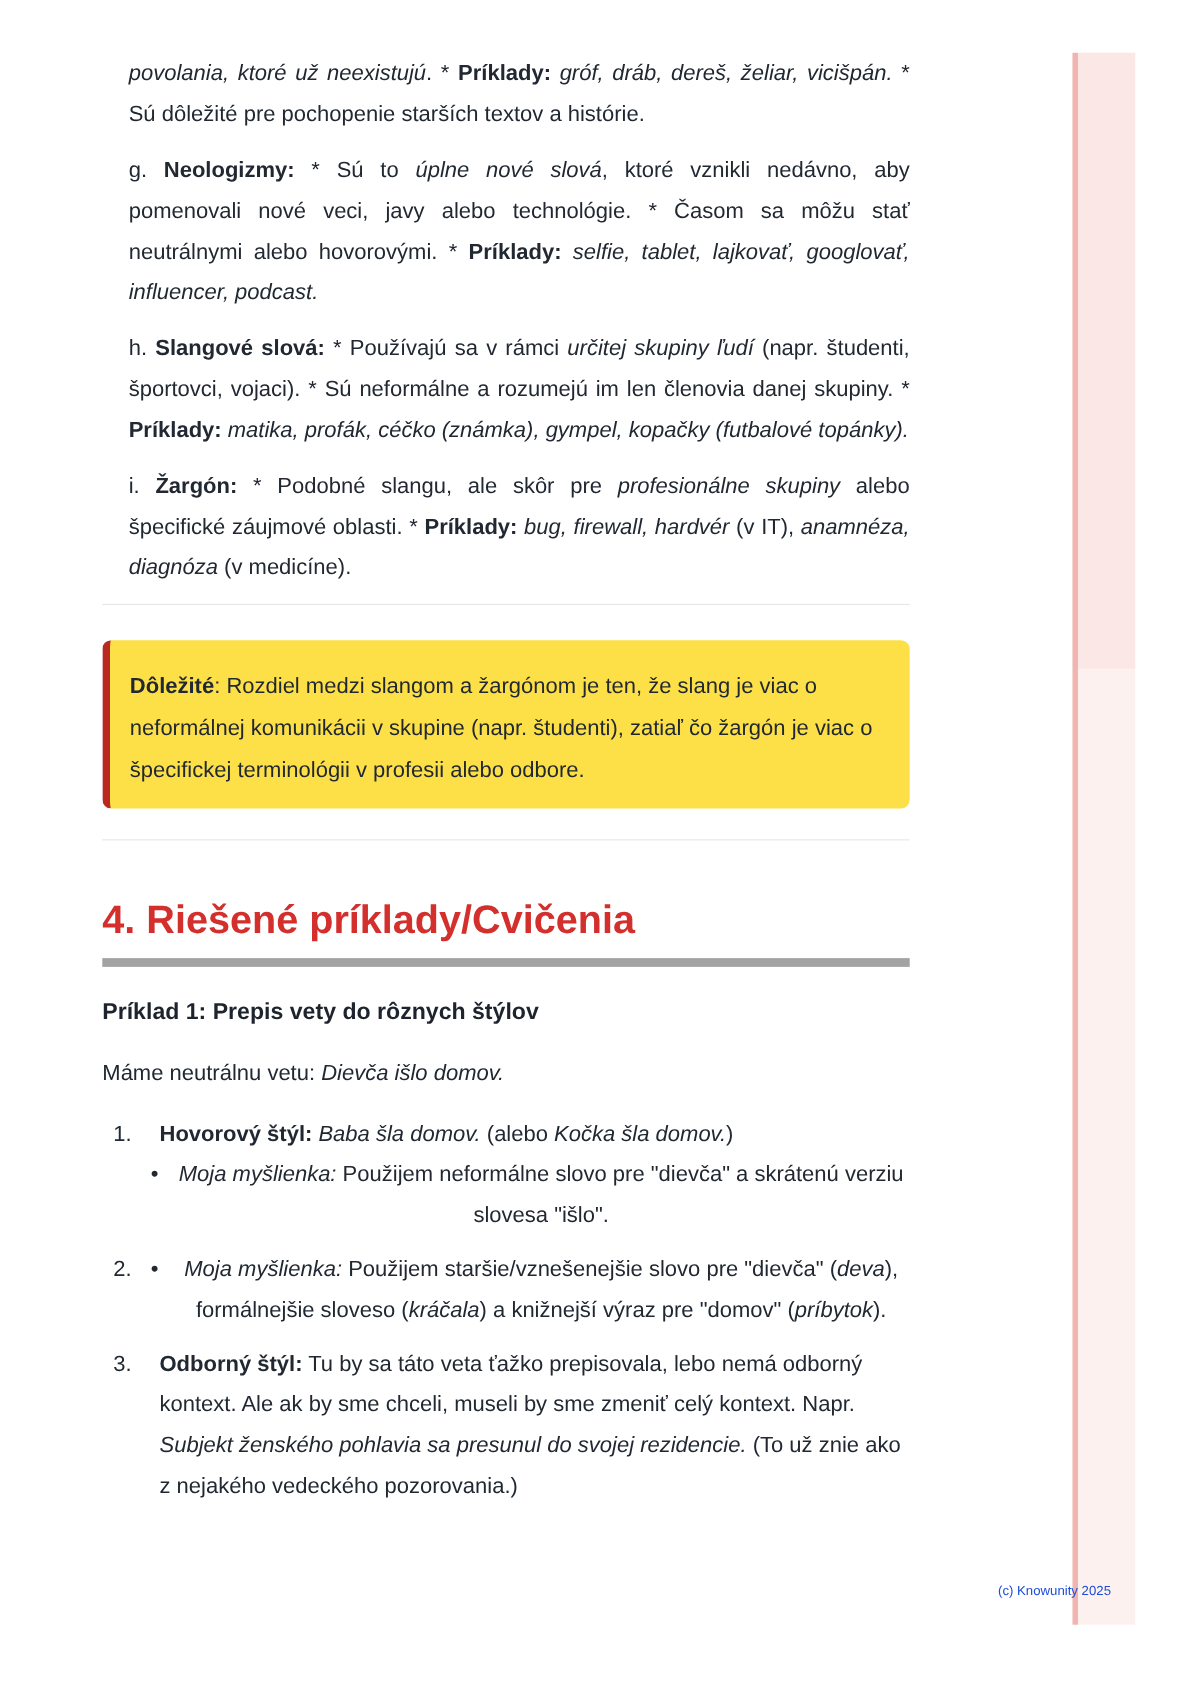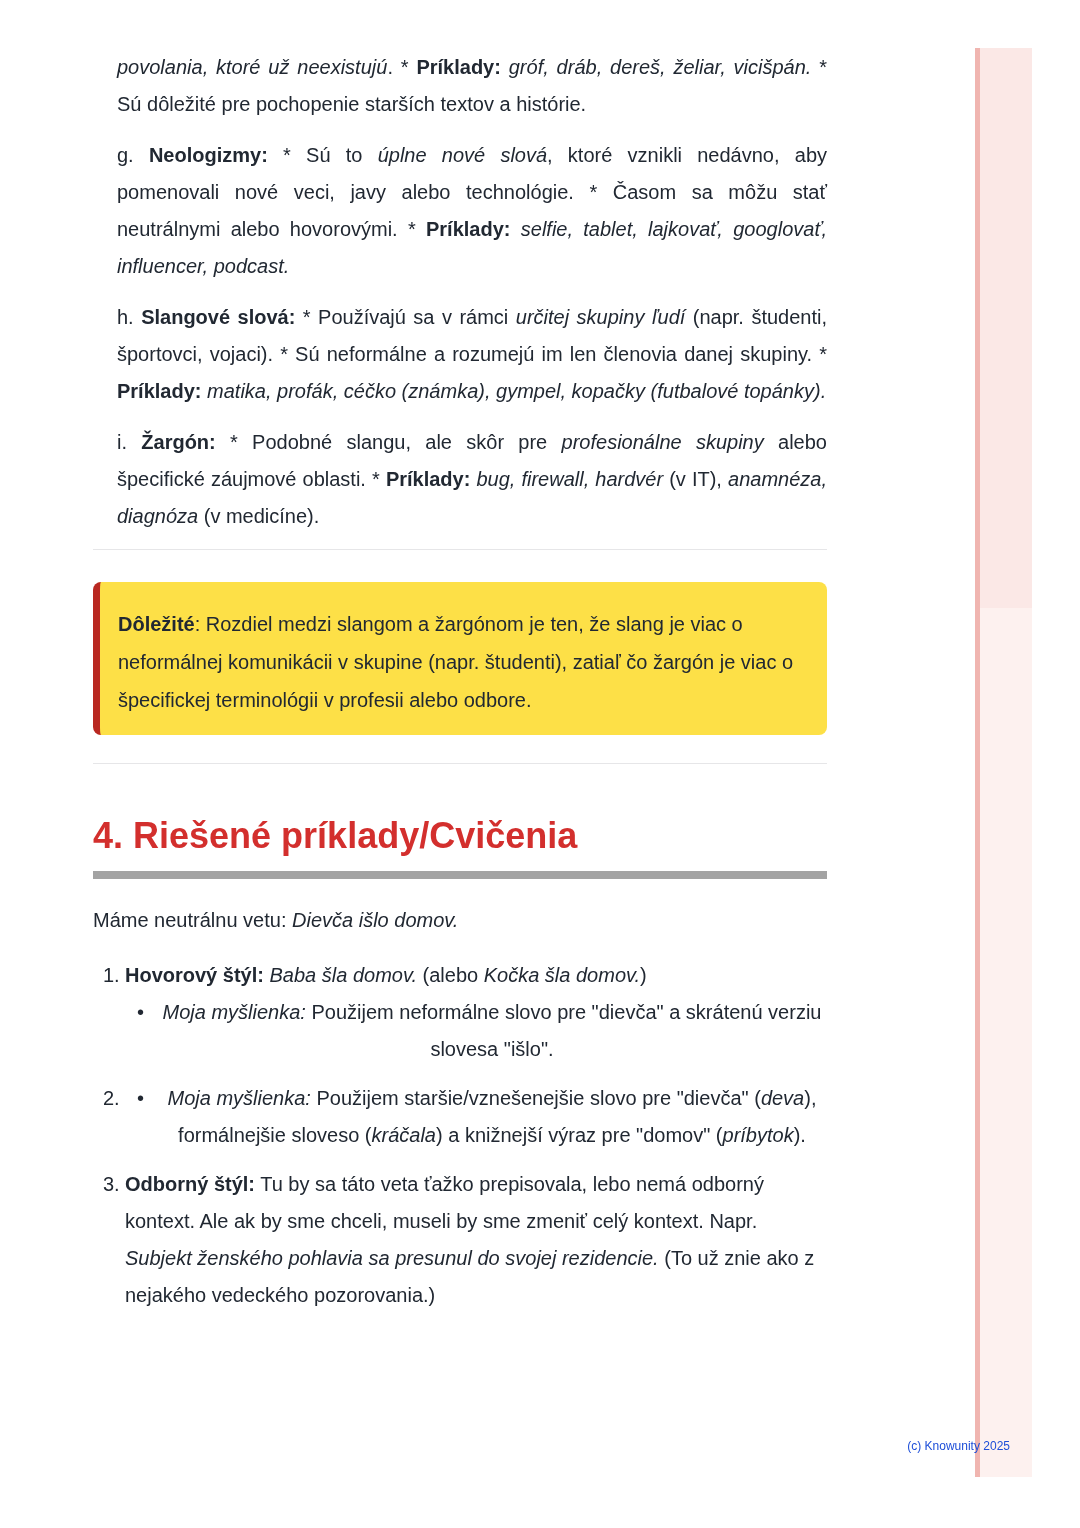--- a/index.html
+++ b/index.html
@@ -90,21 +90,21 @@
 
   .exercise-list { margin-top: 18px; list-style: none; }
   .oli { display: flex; margin-bottom: 12px; }
   .num {
     flex: 0 0 32px;
     padding-left: 10px;
     font-size: 20px; line-height: 37px;
     color: #212832;
   }
   .li-body { flex: 1 1 auto; min-width: 0; }
-  .li-main { font-size: 20px; line-height: 37px; text-align: left; }
+  .li-main { font-size: 20px; line-height: 37px; text-align: left; margin-left: 20px; }
   .uli { display: flex; }
   .bullet {
     flex: 0 0 32px;
     padding-left: 12px;
     font-size: 20px; line-height: 37px;
     color: #212832;
   }
   .li-sub { flex: 1 1 auto; font-size: 20px; line-height: 37px; text-align: center; }
 
   .footer {
@@ -134,20 +134,21 @@
     <hr class="divider top-divider">
 
     <aside class="callout">
       <p class="callout-text"><span class="s-b">Dôležité</span><span class="s-r">: Rozdiel medzi slangom a žargónom je ten, že slang je viac o neformálnej komunikácii v skupine (napr. študenti), zatiaľ čo žargón je viac o špecifickej terminológii v profesii alebo odbore.</span></p>
     </aside>
 
     <hr class="divider bottom-divider">
 
     <h1 class="section-title">4. Riešené príklady/Cvičenia</h1>
 
+    <h2 class="example-title">Príklad 1: Prepis vety do rôznych štýlov</h2>
 
     <p class="intro"><span class="s-r">Máme neutrálnu vetu: </span><span class="s-i">Dievča išlo domov.</span></p>
 
     <ol class="exercise-list">
 
       <li class="oli">
         <span class="num">1.</span>
         <div class="li-body">
           <p class="li-main"><span class="s-b">Hovorový štýl:</span><span class="s-r"> </span><span class="s-i">Baba šla domov.</span><span class="s-r"> (alebo </span><span class="s-i">Kočka šla domov.</span><span class="s-r">)</span></p>
           <div class="uli">

